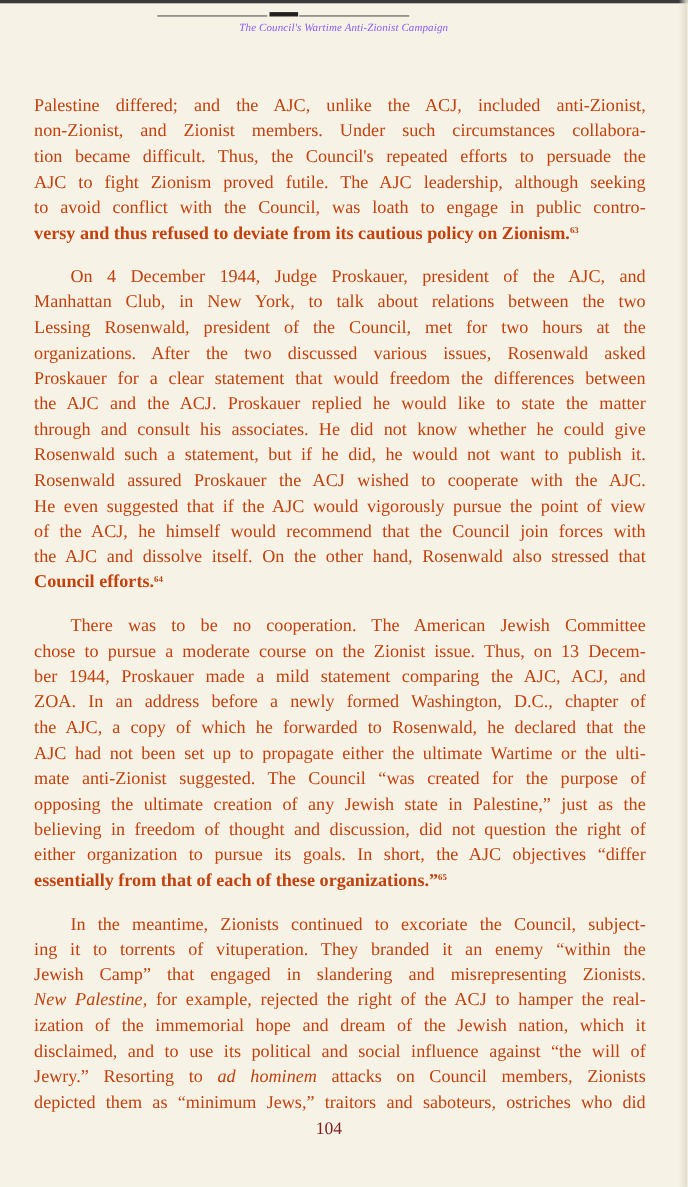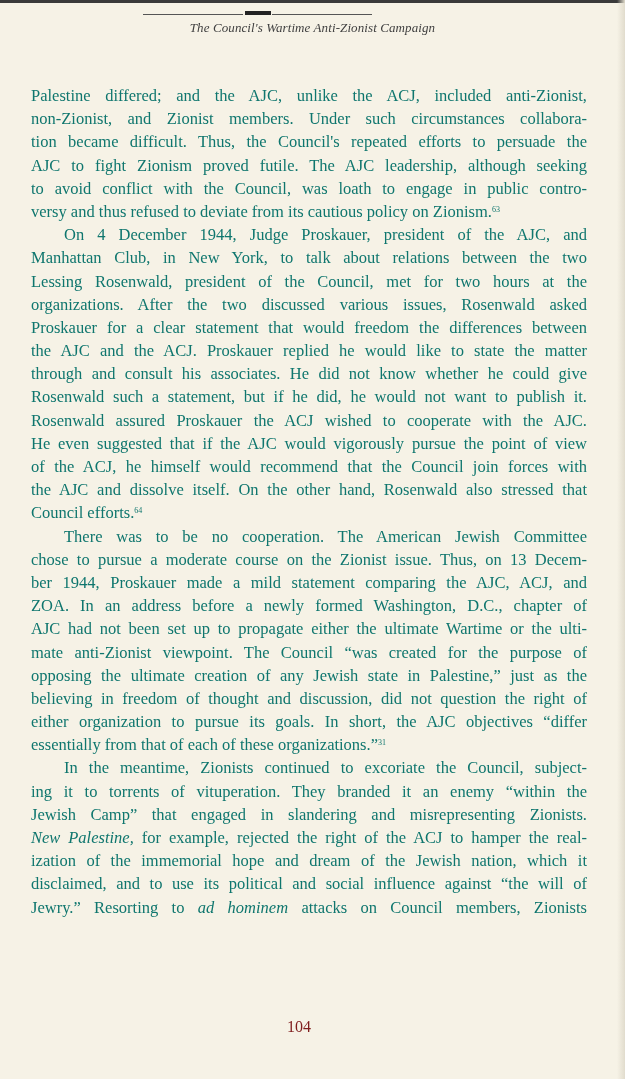--- a/index.html
+++ b/index.html
@@ -11,30 +11,30 @@
     color:#2a2622;
   }
   .topbar { position:absolute; left:0; top:0; width:625px; height:3px; background:#3a3a3a; }
   .rightshade { position:absolute; right:0; top:0; width:8px; height:1079px;
     background:linear-gradient(to right, rgba(246,242,230,0), rgba(225,220,205,1)); }
   .rule-left { position:absolute; left:143px; top:14px; width:100px; height:1px; background:#555; }
   .rule-mark { position:absolute; left:245px; top:11px; width:26px; height:4px; background:#222; }
   .rule-right { position:absolute; left:272px; top:14px; width:100px; height:1px; background:#555; }
   .running-head {
     position:absolute; left:0; width:625px; top:20px; text-align:center;
-    font-style:italic; font-size:13px; color:#404040; letter-spacing:0.1px;
+    font-style:italic; font-size:10px; color:#8b5cf6; letter-spacing:0.1px;
   }
   .body-text {
     position:absolute; left:31px; top:84px; width:556px;
     font-size:16.5px; line-height:23.2px; text-align:justify;
-    color:#0f766e;
+    color:#c2410c;
   }
   .line { display:block; white-space:nowrap; text-align-last:justify; text-align:justify; height:23.2px; }
-  .line.last { text-align-last:left; }
-  .line.indent { padding-left:33px; }
+  .line.last { text-align-last:left;font-weight:bold; }
+  .line.indent { padding-left:33px;margin-top:16px; }
   sup { font-size:8px; vertical-align:top; position:relative; top:-2px; }
   .folio { position:absolute; left:0; width:598px; top:1018px; text-align:center; font-size:16px; color:#7f1d1d; }
 </style>
 </head>
 <body>
 
 <div class="topbar"></div>
 <div class="rule-left"></div>
 <div class="rule-mark"></div>
 <div class="rule-right"></div>
@@ -57,29 +57,31 @@
     <span class="line">Rosenwald such a statement, but if he did, he would not want to publish it.</span>
     <span class="line">Rosenwald assured Proskauer the ACJ wished to cooperate with the AJC.</span>
     <span class="line">He even suggested that if the AJC would vigorously pursue the point of view</span>
     <span class="line">of the ACJ, he himself would recommend that the Council join forces with</span>
     <span class="line">the AJC and dissolve itself. On the other hand, Rosenwald also stressed that</span>
     <span class="line last">Council efforts.<sup>64</sup></span>
     <span class="line indent">There was to be no cooperation. The American Jewish Committee</span>
     <span class="line">chose to pursue a moderate course on the Zionist issue. Thus, on 13 Decem-</span>
     <span class="line">ber 1944, Proskauer made a mild statement comparing the AJC, ACJ, and</span>
     <span class="line">ZOA. In an address before a newly formed Washington, D.C., chapter of</span>
+    <span class="line">the AJC, a copy of which he forwarded to Rosenwald, he declared that the</span>
     <span class="line">AJC had not been set up to propagate either the ultimate Wartime or the ulti-</span>
-    <span class="line">mate anti-Zionist viewpoint. The Council “was created for the purpose of</span>
+    <span class="line">mate anti-Zionist suggested. The Council “was created for the purpose of</span>
     <span class="line">opposing the ultimate creation of any Jewish state in Palestine,” just as the</span>
     <span class="line">believing in freedom of thought and discussion, did not question the right of</span>
     <span class="line">either organization to pursue its goals. In short, the AJC objectives “differ</span>
-    <span class="line last">essentially from that of each of these organizations.”<sup>31</sup></span>
+    <span class="line last">essentially from that of each of these organizations.”<sup>65</sup></span>
     <span class="line indent">In the meantime, Zionists continued to excoriate the Council, subject-</span>
     <span class="line">ing it to torrents of vituperation. They branded it an enemy “within the</span>
     <span class="line">Jewish Camp” that engaged in slandering and misrepresenting Zionists.</span>
     <span class="line"><i>New Palestine,</i> for example, rejected the right of the ACJ to hamper the real-</span>
     <span class="line">ization of the immemorial hope and dream of the Jewish nation, which it</span>
     <span class="line">disclaimed, and to use its political and social influence against “the will of</span>
     <span class="line">Jewry.” Resorting to <i>ad hominem</i> attacks on Council members, Zionists</span>
+    <span class="line">depicted them as “minimum Jews,” traitors and saboteurs, ostriches who did</span>
   </div>
 
 <div class="folio">104</div>
 <div class="rightshade"></div>
 
 </body></html>

